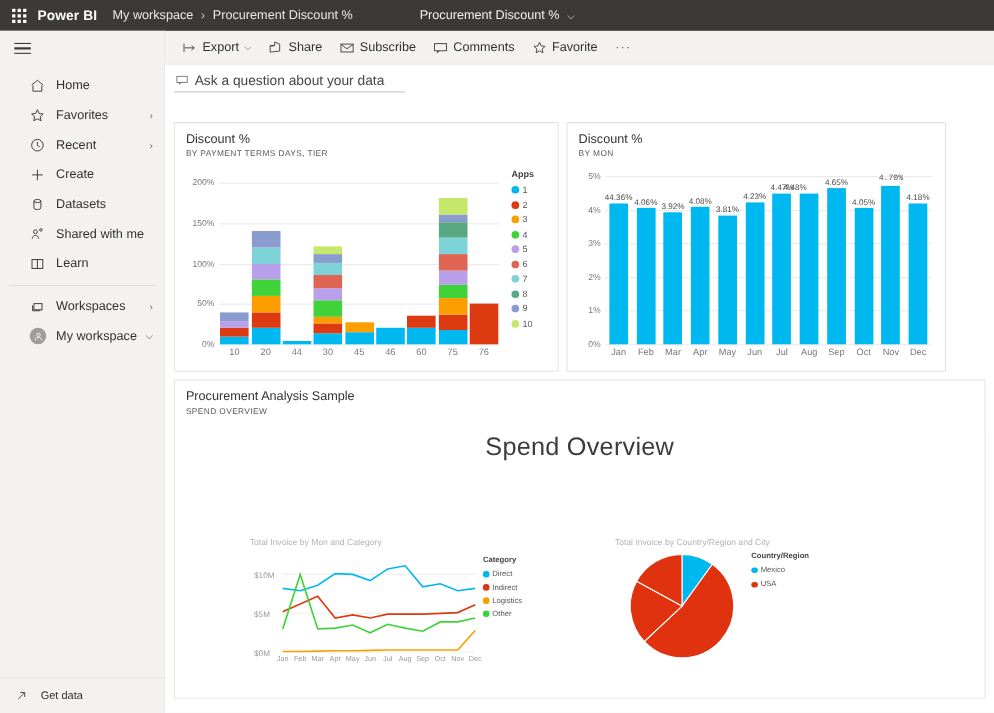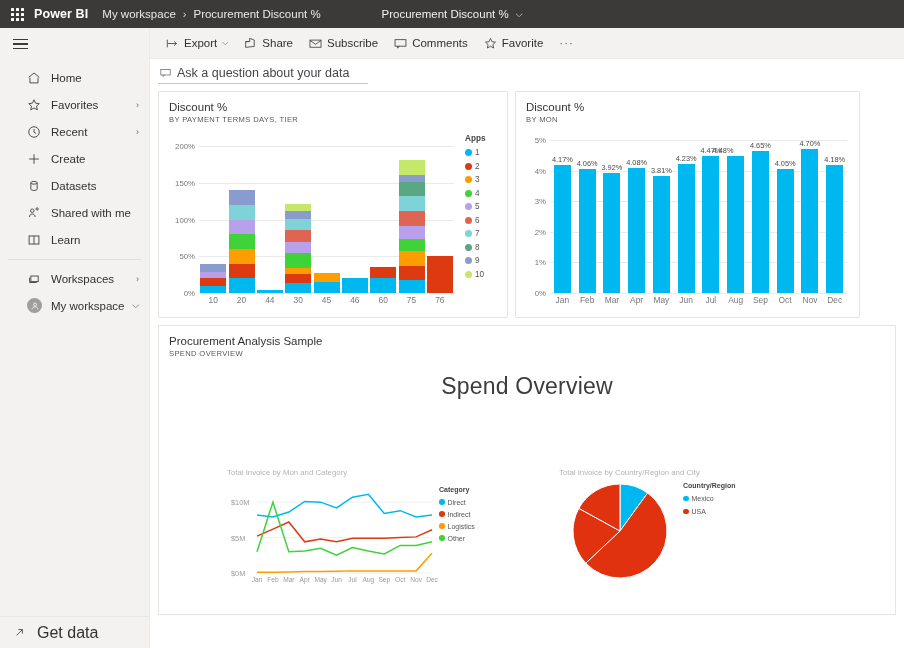--- a/index.html
+++ b/index.html
@@ -51,21 +51,21 @@
   .nav-label { flex: 1; white-space: nowrap; }
   .nav-chev { font-size: 9px; color: #605e5c; }
   .nav-sep { height: 1px; background: #e1dfdd; margin: 6px 8px 5px 8px; }
   .avatar-circ {
     width: 15px; height: 15px; border-radius: 50%; background: #9e9e9e;
     display: flex; align-items: center; justify-content: center;
   }
   .getdata {
     position: absolute; bottom: 0; left: 0; right: 0; height: 32px;
     display: flex; align-items: center; padding-left: 13px;
-    font-size: 16px; color: #323130; cursor: pointer;
+    font-size: 10px; color: #323130; cursor: pointer;
     border-top: 1px solid #e8e6e4; background: #f3f2f1;
   }
 
   
   .main { flex: 1; background: #fff; display: flex; flex-direction: column; overflow: hidden; }
   .toolbar {
     height: 31px; background: #f3f2f1; display: flex; align-items: center;
     padding-left: 8px; font-size: 11.5px; color: #323130;
     border-bottom: 1px solid #edebe9;
   }
@@ -76,21 +76,21 @@
   .tb-ico { display: flex; align-items: center; color: #3b3a39; }
   .qna-row { height: 32px; display: flex; align-items: center; padding-left: 8px; background: #fff; }
   .qna {
     display: flex; align-items: center; gap: 6px;
     border-bottom: 1px solid #c8c6c4; padding: 0 4px 3px 2px;
     min-width: 210px; cursor: text;
   }
   .qna-txt { font-size: 12.5px; color: #46464a; }
 
   .canvas { flex: 1; background: #fff; padding: 0 8px 0 8px; overflow: hidden; position: relative; }
-  .tile-row { display: flex; gap: 7px; }
+  .tile-row { display: flex; gap: 7px; margin-top: 20px; }
   .tile {
     background: #fff; border: 1px solid #e6e4e2; border-radius: 1px;
     padding: 9px 10px 6px 10px; position: relative;
   }
   .tile-title { font-size: 11.5px; color: #333; line-height: 13px; }
   .tile-sub {
     font-size: 7.6px; color: #595959; letter-spacing: .35px;
     text-transform: uppercase; margin-top: 1px;
   }
 
@@ -502,31 +502,31 @@
                 <div class="bar" style="left: 102.875px; width: 17px; height: 116.586px; background: rgb(0, 184, 240);"></div>
                 <div class="bar" style="left: 127.625px; width: 17px; height: 129.438px; background: rgb(0, 184, 240);"></div>
                 <div class="bar" style="left: 152.375px; width: 17px; height: 136.782px; background: rgb(0, 184, 240);"></div>
                 <div class="bar" style="left: 177.125px; width: 17px; height: 137.088px; background: rgb(0, 184, 240);"></div>
                 <div class="bar" style="left: 201.875px; width: 17px; height: 142.29px; background: rgb(0, 184, 240);"></div>
                 <div class="bar" style="left: 226.625px; width: 17px; height: 123.93px; background: rgb(0, 184, 240);"></div>
                 <div class="bar" style="left: 251.375px; width: 17px; height: 143.82px; background: rgb(0, 184, 240);"></div>
                 <div class="bar" style="left: 276.125px; width: 17px; height: 127.908px; background: rgb(0, 184, 240);"></div>
               </div>
             <div id="c2-labels">
-                <div class="dlabel" style="left: 12.375px; top: 15.398px;">4.17%</div>
+                <div class="dlabel" style="left: 12.375px; top: 15.398px;">44.36%</div>
                 <div class="dlabel" style="left: 37.125px; top: 18.764px;">4.06%</div>
                 <div class="dlabel" style="left: 61.875px; top: 23.048px;">3.92%</div>
                 <div class="dlabel" style="left: 86.625px; top: 18.152px;">4.08%</div>
                 <div class="dlabel" style="left: 111.375px; top: 26.414px;">3.81%</div>
                 <div class="dlabel" style="left: 136.125px; top: 13.562px;">4.23%</div>
                 <div class="dlabel" style="left: 160.875px; top: 6.218px;">4.47%</div>
                 <div class="dlabel" style="left: 173px; top: 5.912px;">4.48%</div>
                 <div class="dlabel" style="left: 210.375px; top: 0.71px;">4.65%</div>
                 <div class="dlabel" style="left: 235.125px; top: 19.07px;">4.05%</div>
-                <div class="dlabel" style="left: 259.875px; top: -0.82px;">4.70%</div>
+                <div class="dlabel" style="left: 259.875px; top: -0.82px; font-family: Liberation Mono, monospace;">4.70%</div>
                 <div class="dlabel" style="left: 284.625px; top: 15.092px;">4.18%</div>
               </div>
             <div id="c2-xticks" style="position:absolute;top:100%;left:0;right:0;height:14px">
                 <div class="xtick" style="left: 12.375px; top: 2px;">Jan</div>
                 <div class="xtick" style="left: 37.125px; top: 2px;">Feb</div>
                 <div class="xtick" style="left: 61.875px; top: 2px;">Mar</div>
                 <div class="xtick" style="left: 86.625px; top: 2px;">Apr</div>
                 <div class="xtick" style="left: 111.375px; top: 2px;">May</div>
                 <div class="xtick" style="left: 136.125px; top: 2px;">Jun</div>
                 <div class="xtick" style="left: 160.875px; top: 2px;">Jul</div>

